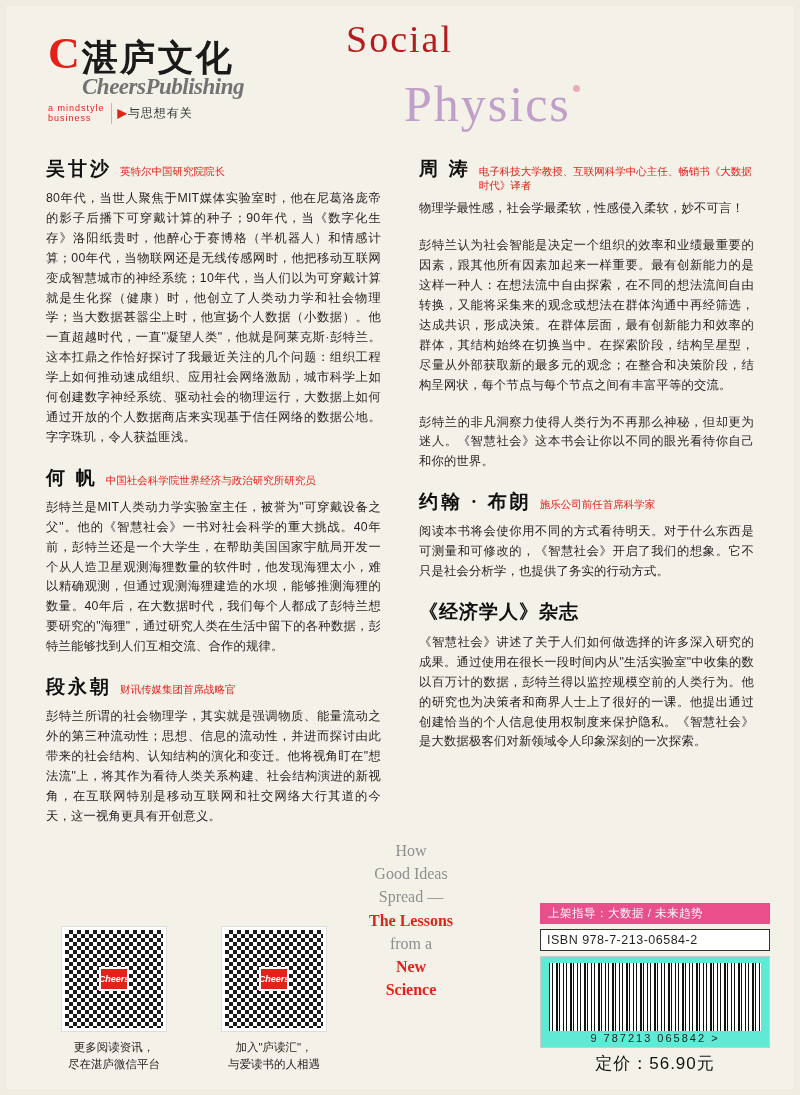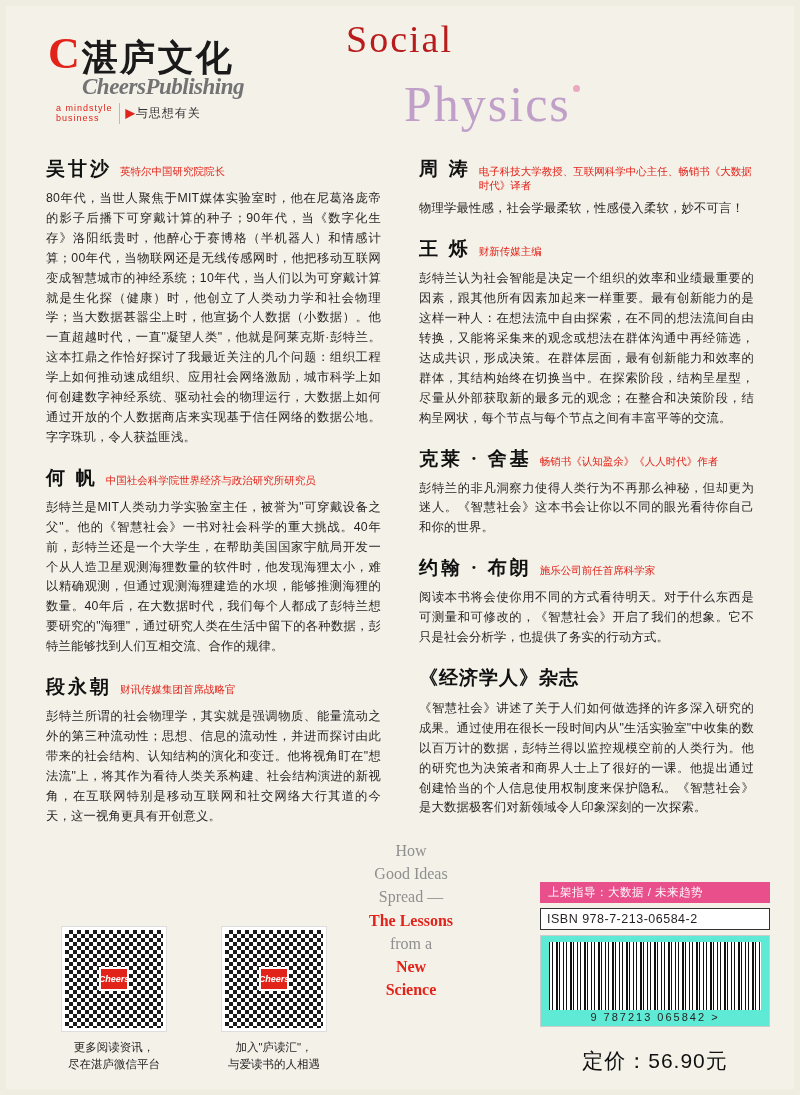--- a/index.html
+++ b/index.html
@@ -62,21 +62,20 @@
     color: #737373;
     letter-spacing: -0.5px;
     margin-top: -2px;
     text-align: center;
   }
   .logo-sub {
     display: flex;
     align-items: center;
     margin-top: 3px;
     gap: 6px;
-    margin-left: 8px;
   }
   .logo-sub-left {
     font-family: "Liberation Sans", sans-serif;
     font-size: 9px;
     color: #e2231a;
     line-height: 1.15;
     letter-spacing: 1px;
     border-right: 1px solid #bbb;
     padding-right: 6px;
   }
@@ -276,23 +275,23 @@
         #111 10.5px, #111 11.5px, #fff 11.5px, #fff 14px);
   }
   .bc-digits {
     font-family: "Liberation Sans", sans-serif;
     font-size: 11px;
     letter-spacing: 2px;
     text-align: center;
     margin-top: 1px;
   }
   .price {
-    margin-top: 20px;
+    margin-top: 4px;
     text-align: center;
-    font-size: 21px;
+    font-size: 17px;
     letter-spacing: 1px;
     color: #111;
   }
 </style>
 </head>
 <body>
 
 <div class="page">
 
   <div class="header">
@@ -354,32 +353,24 @@
 
       <div class="entry">
         <div class="entry-head">
           <span class="entry-name">周 涛</span>
           <span class="entry-title">电子科技大学教授、互联网科学中心主任、畅销书《大数据时代》译者</span>
         </div>
         <div class="entry-body">物理学最性感，社会学最柔软，性感侵入柔软，妙不可言！</div>
       </div>
 
       <div class="entry">
-        <div class="entry-head">
-          <span class="entry-name">王 烁</span>
-          <span class="entry-title">财新传媒主编</span>
-        </div>
         <div class="entry-body">彭特兰认为社会智能是决定一个组织的效率和业绩最重要的因素，跟其他所有因素加起来一样重要。最有创新能力的是这样一种人：在想法流中自由探索，在不同的想法流间自由转换，又能将采集来的观念或想法在群体沟通中再经筛选，达成共识，形成决策。在群体层面，最有创新能力和效率的群体，其结构始终在切换当中。在探索阶段，结构呈星型，尽量从外部获取新的最多元的观念；在整合和决策阶段，结构呈网状，每个节点与每个节点之间有丰富平等的交流。</div>
       </div>
 
       <div class="entry">
-        <div class="entry-head">
-          <span class="entry-name">克莱 · 舍基</span>
-          <span class="entry-title">畅销书《认知盈余》《人人时代》作者</span>
-        </div>
         <div class="entry-body">彭特兰的非凡洞察力使得人类行为不再那么神秘，但却更为迷人。《智慧社会》这本书会让你以不同的眼光看待你自己和你的世界。</div>
       </div>
 
       <div class="entry">
         <div class="entry-head">
           <span class="entry-name">约翰 · 布朗</span>
           <span class="entry-title">施乐公司前任首席科学家</span>
         </div>
         <div class="entry-body">阅读本书将会使你用不同的方式看待明天。对于什么东西是可测量和可修改的，《智慧社会》开启了我们的想象。它不只是社会分析学，也提供了务实的行动方式。</div>
       </div>

